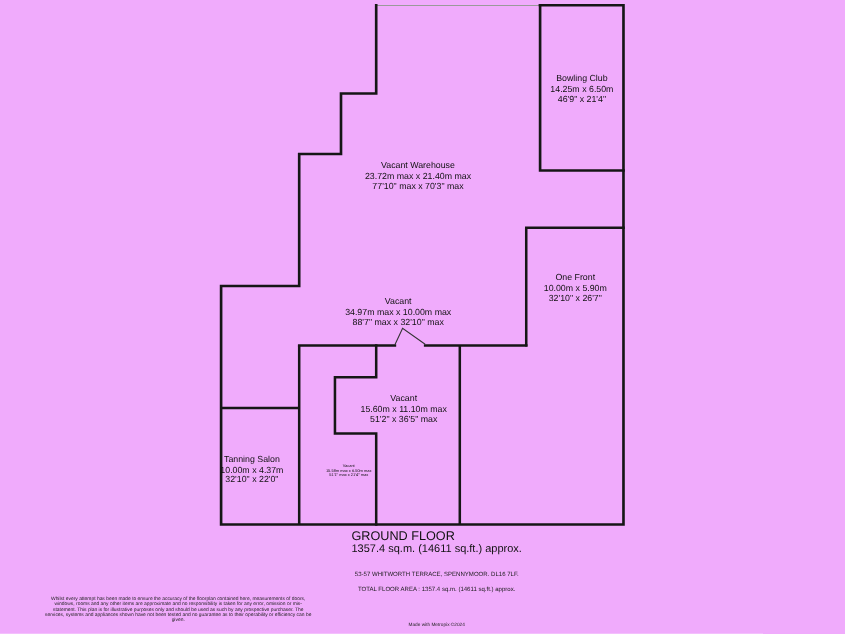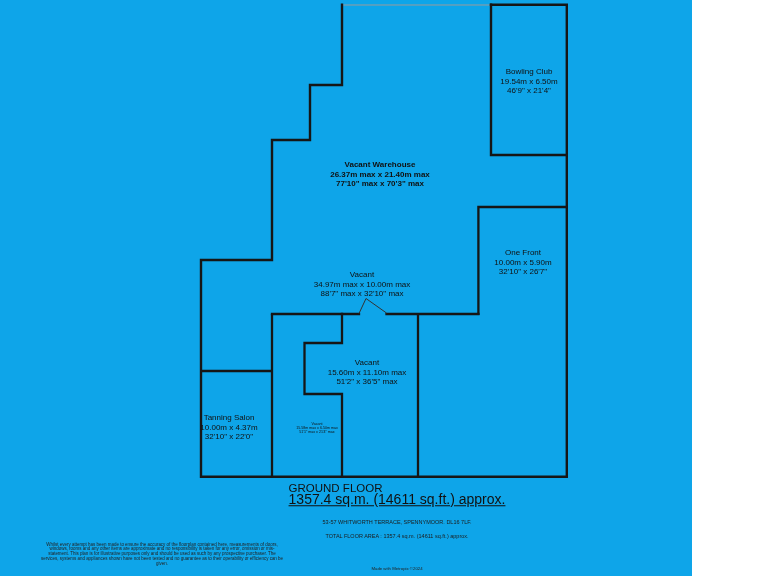--- a/index.html
+++ b/index.html
@@ -1,34 +1,34 @@
 <!DOCTYPE html>
 <html><head>
 <meta charset="utf-8">
 <style>
   html,body { margin:0; padding:0; }
   .canvas {
-    position:relative; width:692px; height:576px;
-    background:#0ea5e9; overflow:hidden;
+    position:relative; width:768px; height:576px;
+    background:#f0abfc; overflow:hidden;
     font-family:"Liberation Sans", sans-serif; color:#111;
   }
   .plan-svg { position:absolute; left:0; top:0; }
   .room-label {
     position:absolute; transform:translate(-50%,-50%);
     text-align:center; font-size:8px; line-height:9.6px;
     white-space:nowrap; color:#111;
   }
   .room-label--tiny { transform:translate(-50%,-50%) scale(0.45); font-size:8px; line-height:9.2px; }
   .rl-gap { height:8px; }
   .floor-title-block {
     position:absolute; transform:translate(-50%,-50%);
     white-space:nowrap; color:#111;
   }
   .floor-title { font-size:11.5px; line-height:12px; }
-  .floor-area  { font-size:14px; line-height:11.5px;text-decoration:underline; }
+  .floor-area  { font-size:10px; line-height:11.5px; }
   .small-line {
     position:absolute; transform:translate(-50%,-50%) scale(0.55);
     text-align:center; white-space:nowrap; font-size:10px; color:#1c1c1c;
   }
   .disclaimer {
     position:absolute; width:470px;
     transform:translate(-50%,-50%) scale(0.52);
     text-align:center; font-size:8.6px; line-height:9.2px; color:#222;
   }
   .credit {
@@ -59,27 +59,27 @@
 
     <line x1="272" y1="314" x2="272" y2="476.8" stroke="#161616" stroke-width="2.3"></line>
 
     <line x1="201" y1="371" x2="272" y2="371" stroke="#161616" stroke-width="2.3"></line>
 
     <path d="M342,314 V343 H304.5 V394 H342 V476.8" fill="none" stroke="#161616" stroke-width="2.3" stroke-linecap="square"></path>
   </svg>
 
   <div class="room-label" style="left:529px; top:81px;">
     <div>Bowling Club</div>
-    <div>19.54m x 6.50m</div>
+    <div>14.25m x 6.50m</div>
     <div>46'9" x 21'4"</div>
   </div>
 
-  <div class="room-label" style="left:380px; top:174px;font-weight:bold;">
+  <div class="room-label" style="left:380px; top:160px;">
     <div>Vacant Warehouse</div>
-    <div>26.37m max x 21.40m max</div>
+    <div>23.72m max x 21.40m max</div>
     <div>77'10" max x 70'3" max</div>
   </div>
 
   <div class="room-label" style="left:523px; top:262px;">
     <div>One Front</div>
     <div>10.00m x 5.90m</div>
     <div>32'10" x 26'7"</div>
   </div>
 
   <div class="room-label" style="left:362px; top:284px;">

